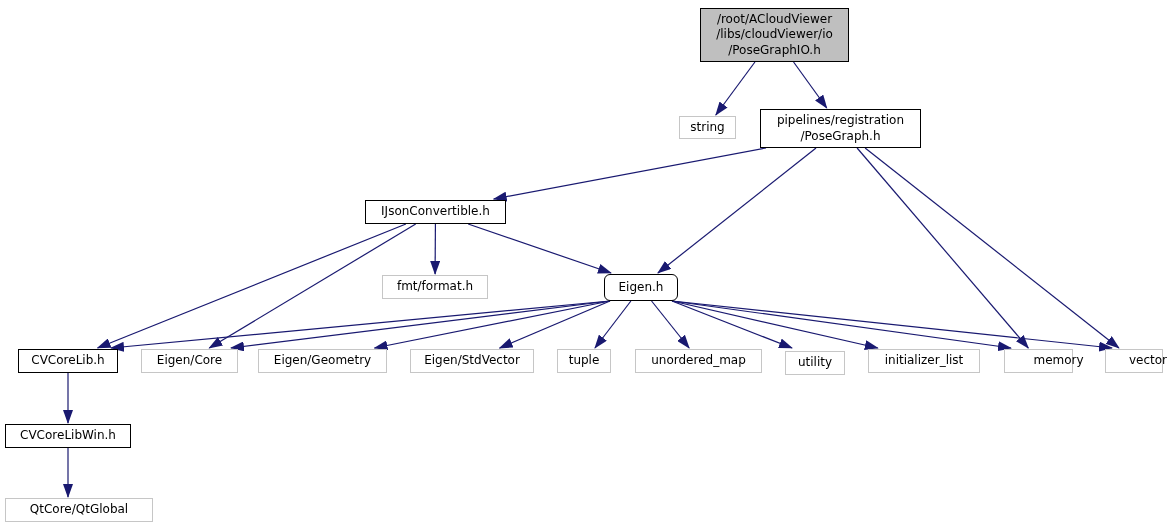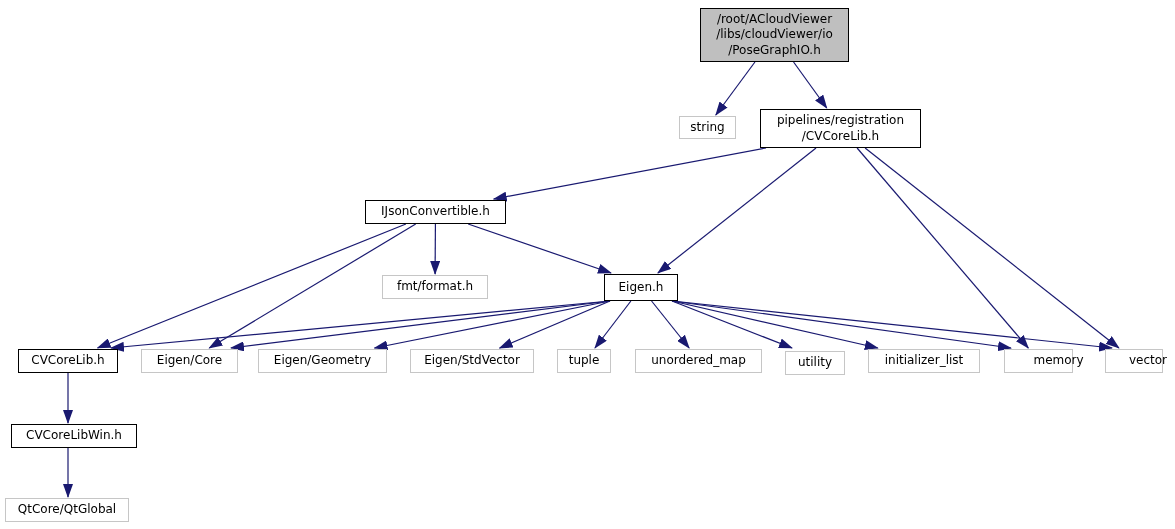--- a/index.html
+++ b/index.html
@@ -91,29 +91,29 @@
       <div class="node main" style="left: 700px; top: 8px; width: 149px; height: 54px;">
         <span>/root/ACloudViewer</span>
         <span>/libs/cloudViewer/io</span>
         <span>/PoseGraphIO.h</span>
       </div>
       <div class="node external" style="left: 679px; top: 116px; width: 57px; height: 23px;">
         <span>string</span>
       </div>
       <div class="node internal" style="left: 760px; top: 109px; width: 161px; height: 39px;">
         <span>pipelines/registration</span>
-        <span>/CVCoreLib.h</span>
+        <span>/PoseGraph.h</span>
       </div>
       <div class="node internal" style="left: 365px; top: 200px; width: 141px; height: 24px;">
         <span>IJsonConvertible.h</span>
       </div>
       <div class="node external" style="left: 382px; top: 275px; width: 106px; height: 24px;">
         <span>fmt/format.h</span>
       </div>
-      <div class="node internal" style="left: 604px; top: 274px; width: 74px; height: 27px;">
+      <div class="node internal" style="left: 604px; top: 274px; width: 74px; height: 27px; border-radius: 6px;">
         <span>Eigen.h</span>
       </div>
       <div class="node internal" style="left: 18px; top: 349px; width: 100px; height: 24px;">
         <span>CVCoreLib.h</span>
       </div>
       <div class="node external" style="left: 141px; top: 349px; width: 97px; height: 24px;">
         <span>Eigen/Core</span>
       </div>
       <div class="node external" style="left: 258px; top: 349px; width: 129px; height: 24px;">
         <span>Eigen/Geometry</span>
@@ -132,20 +132,20 @@
       </div>
       <div class="node external" style="left: 868px; top: 349px; width: 112px; height: 24px;">
         <span>initializer_list</span>
       </div>
       <div class="node external" style="left: 1004px; top: 349px; width: 69px; height: 24px; padding-left: 40px;">
         <span>memory</span>
       </div>
       <div class="node external" style="left: 1105px; top: 349px; width: 58px; height: 24px; padding-left: 28px;">
         <span>vector</span>
       </div>
-      <div class="node internal" style="left: 5px; top: 424px; width: 126px; height: 24px; margin-left: 6px;">
+      <div class="node internal" style="left: 5px; top: 424px; width: 126px; height: 24px;">
         <span>CVCoreLibWin.h</span>
       </div>
-      <div class="node external" style="left: 5px; top: 498px; width: 124px; height: 24px; text-align: center;">
+      <div class="node external" style="left: 5px; top: 498px; width: 148px; height: 24px; text-align: center;">
         <span>QtCore/QtGlobal</span>
       </div>
     </div>
 </div>
 
 </body></html>

